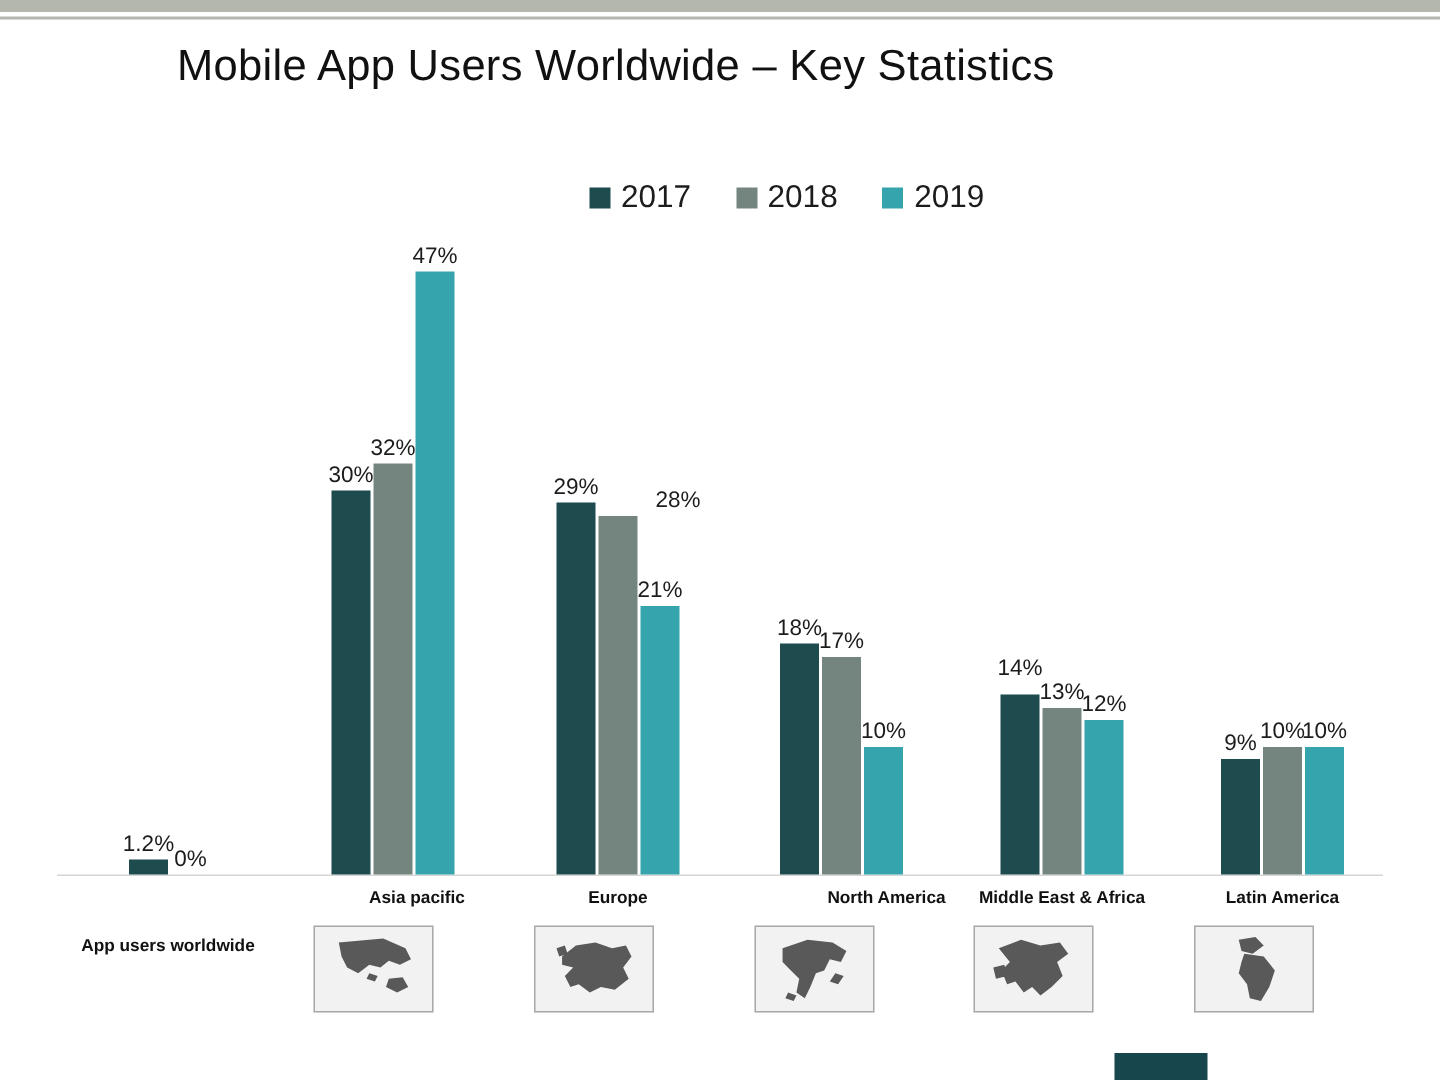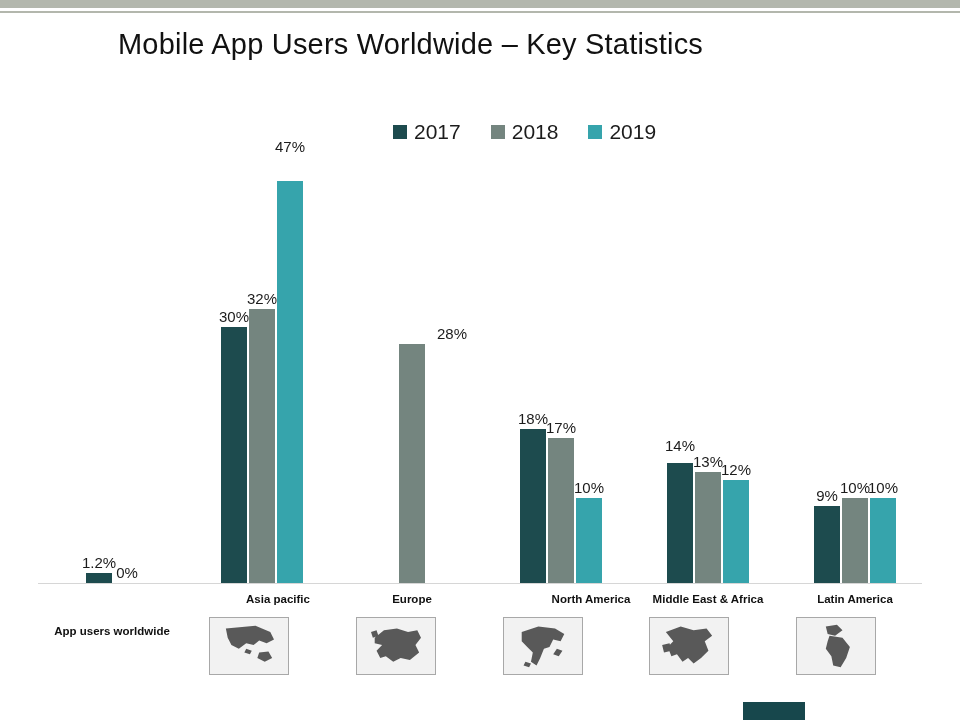--- a/index.html
+++ b/index.html
@@ -193,28 +193,36 @@
       <div class="group" style="left: 183px; width: 82px;">
         <div class="bar-slot">
           <div class="bar-label" style="bottom: 259px;">30%</div>
           <div class="bar" title="Asia pacific 2017: 30%" style="height: 256px; background: rgb(29, 75, 78);"></div>
         </div>
         <div class="bar-slot">
           <div class="bar-label" style="bottom: 277px;">32%</div>
           <div class="bar" title="Asia pacific 2018: 32%" style="height: 274px; background: rgb(116, 133, 127);"></div>
         </div>
         <div class="bar-slot">
-          <div class="bar-label" style="bottom: 429px; margin-top: 24px;">47%</div>
+          <div class="bar-label" style="bottom: 405px; margin-top: 24px;">47%</div>
           <div class="bar" title="Asia pacific 2019: 47%" style="height: 402px; background: rgb(54, 164, 172);"></div>
         </div>
       </div>
       <div class="group" style="left: 333px; width: 82px;">
+        <div class="bar-slot">
+          <div class="bar-label" style="bottom: 251px;">29%</div>
+          <div class="bar" title="Europe 2017: 29%" style="height: 248px; background: rgb(29, 75, 78);"></div>
+        </div>
         <div class="bar-slot">
           <div class="bar-label" style="bottom: 242px; margin-left: 40px;">28%</div>
           <div class="bar" title="Europe 2018: 28%" style="height: 239px; background: rgb(116, 133, 127);"></div>
+        </div>
+        <div class="bar-slot">
+          <div class="bar-label" style="bottom: 182px;">21%</div>
+          <div class="bar" title="Europe 2019: 21%" style="height: 179px; background: rgb(54, 164, 172);"></div>
         </div>
       </div>
       <div class="group" style="left: 482px; width: 82px;">
         <div class="bar-slot">
           <div class="bar-label" style="bottom: 157px;">18%</div>
           <div class="bar" title="North America 2017: 18%" style="height: 154px; background: rgb(29, 75, 78);"></div>
         </div>
         <div class="bar-slot">
           <div class="bar-label" style="bottom: 148px;">17%</div>
           <div class="bar" title="North America 2018: 17%" style="height: 145px; background: rgb(116, 133, 127);"></div>

